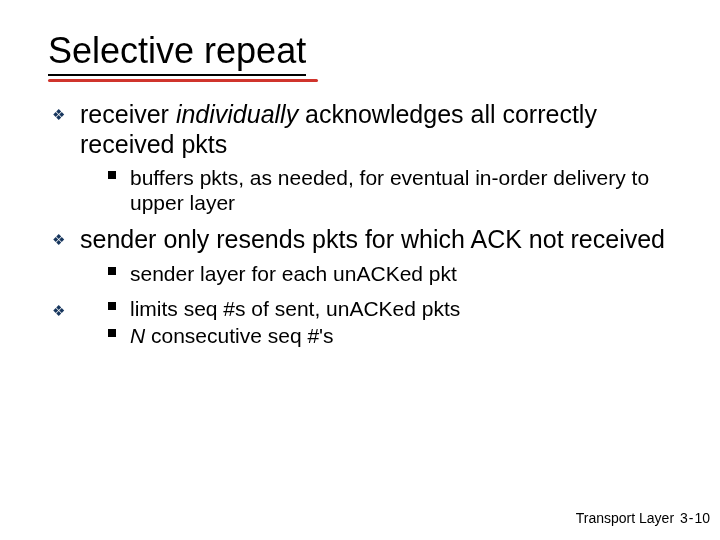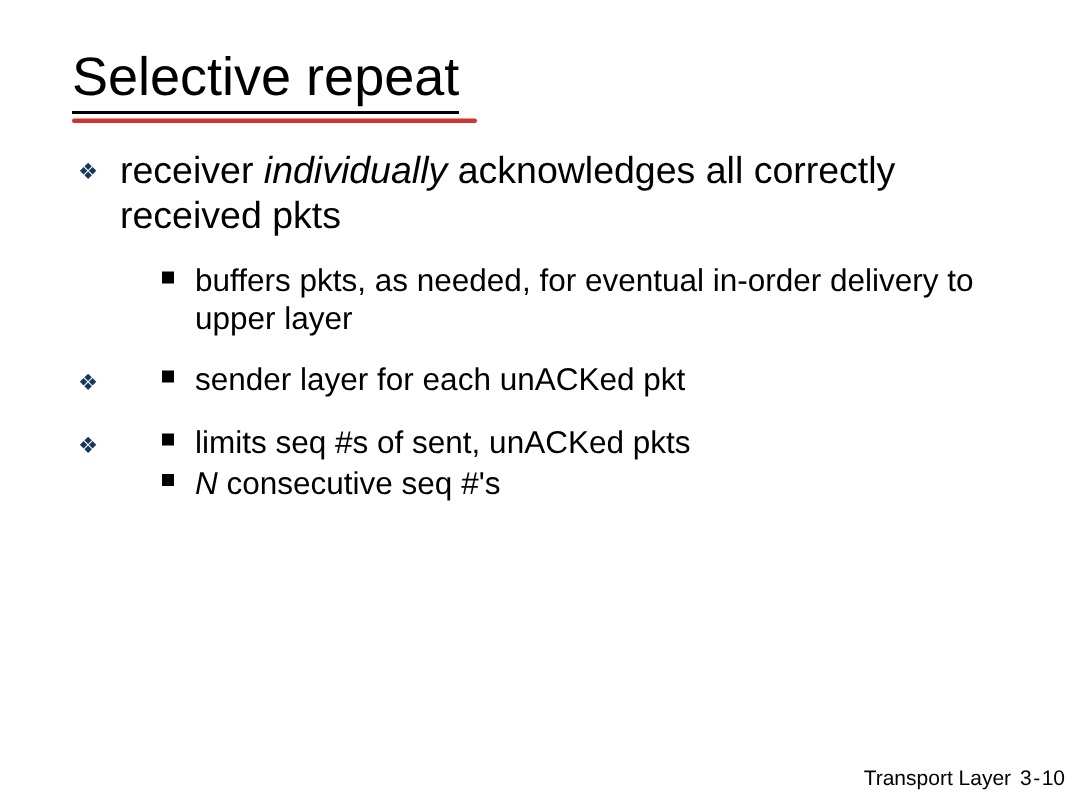--- a/index.html
+++ b/index.html
@@ -5,21 +5,21 @@
   * { margin: 0; padding: 0; box-sizing: border-box; }
   html, body { width: 720px; height: 540px; background: #fff; font-family: Arial, Helvetica, sans-serif; color: #000; }
   .slide { width: 720px; height: 540px; position: relative; padding: 30px 48px 0 48px; }
   .title-wrap { position: relative; display: inline-block; margin-bottom: 24px; }
   .title { font-size: 36px; font-weight: 400; color: #000; border-bottom: 2px solid #000; padding-bottom: 2px; }
   .red-underline { position: absolute; left: 0; bottom: -6px; height: 3px; background: #d0342c; border-radius: 2px; }
   .red-underline::after { content: ""; position: absolute; right: -3px; top: -2px; width: 0; height: 0; }
   ul.top { list-style: none; padding-left: 4px; }
   ul.top > li { position: relative; padding-left: 28px; margin-bottom: 4px; font-size: 25px; line-height: 1.18; }
   ul.top > li > .bullet { position: absolute; left: 0; top: 6px; font-size: 15px; color: #17365d; }
-  ul.sub { list-style: none; padding-left: 28px; margin-top: 16px; margin-bottom: 10px; }
+  ul.sub { list-style: none; padding-left: 28px; margin-top: 6px; margin-bottom: 10px; }
   ul.sub > li { position: relative; padding-left: 22px; font-size: 21px; line-height: 1.2; margin-bottom: 2px; }
   ul.sub > li > .sq { position: absolute; left: 0; top: 6px; width: 8px; height: 8px; background: #000; }
   .ital { font-style: italic; }
   .footer { position: absolute; right: 10px; bottom: 14px; font-size: 14px; }
   .footer .pg { font-size: 14px; margin-left: 2px; }
   .footer .dash { padding: 0 1px; }
 </style>
 </head>
 <body>
 
@@ -33,20 +33,21 @@
     <li>
       <span class="bullet">❖</span>
       <span><span>receiver </span><span class="ital">individually</span><span> acknowledges all correctly received pkts</span></span>
       <ul class="sub">
         <li><span class="sq"></span><span>buffers pkts, as needed, for eventual in-order delivery to upper layer</span></li>
       </ul>
     </li>
 
     <li>
       <span class="bullet">❖</span>
+      <span><span>sender only resends pkts for which ACK not received</span></span>
       <ul class="sub">
         <li><span class="sq"></span><span>sender layer for each unACKed pkt</span></li>
       </ul>
     </li>
 
     <li>
       <span class="bullet">❖</span>
       <ul class="sub">
         <li><span class="sq"></span><span>limits seq #s of sent, unACKed pkts</span></li>
         <li><span class="sq"></span><span><span class="ital">N</span> consecutive seq #'s</span></li>

